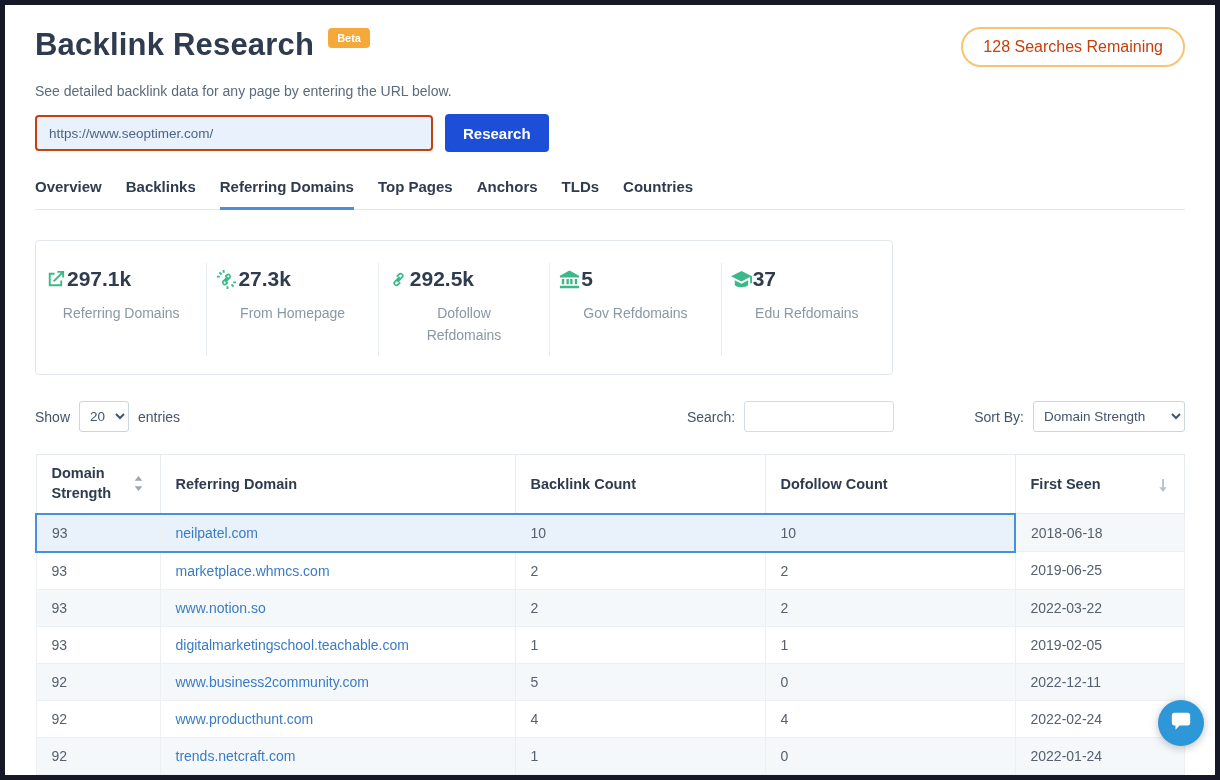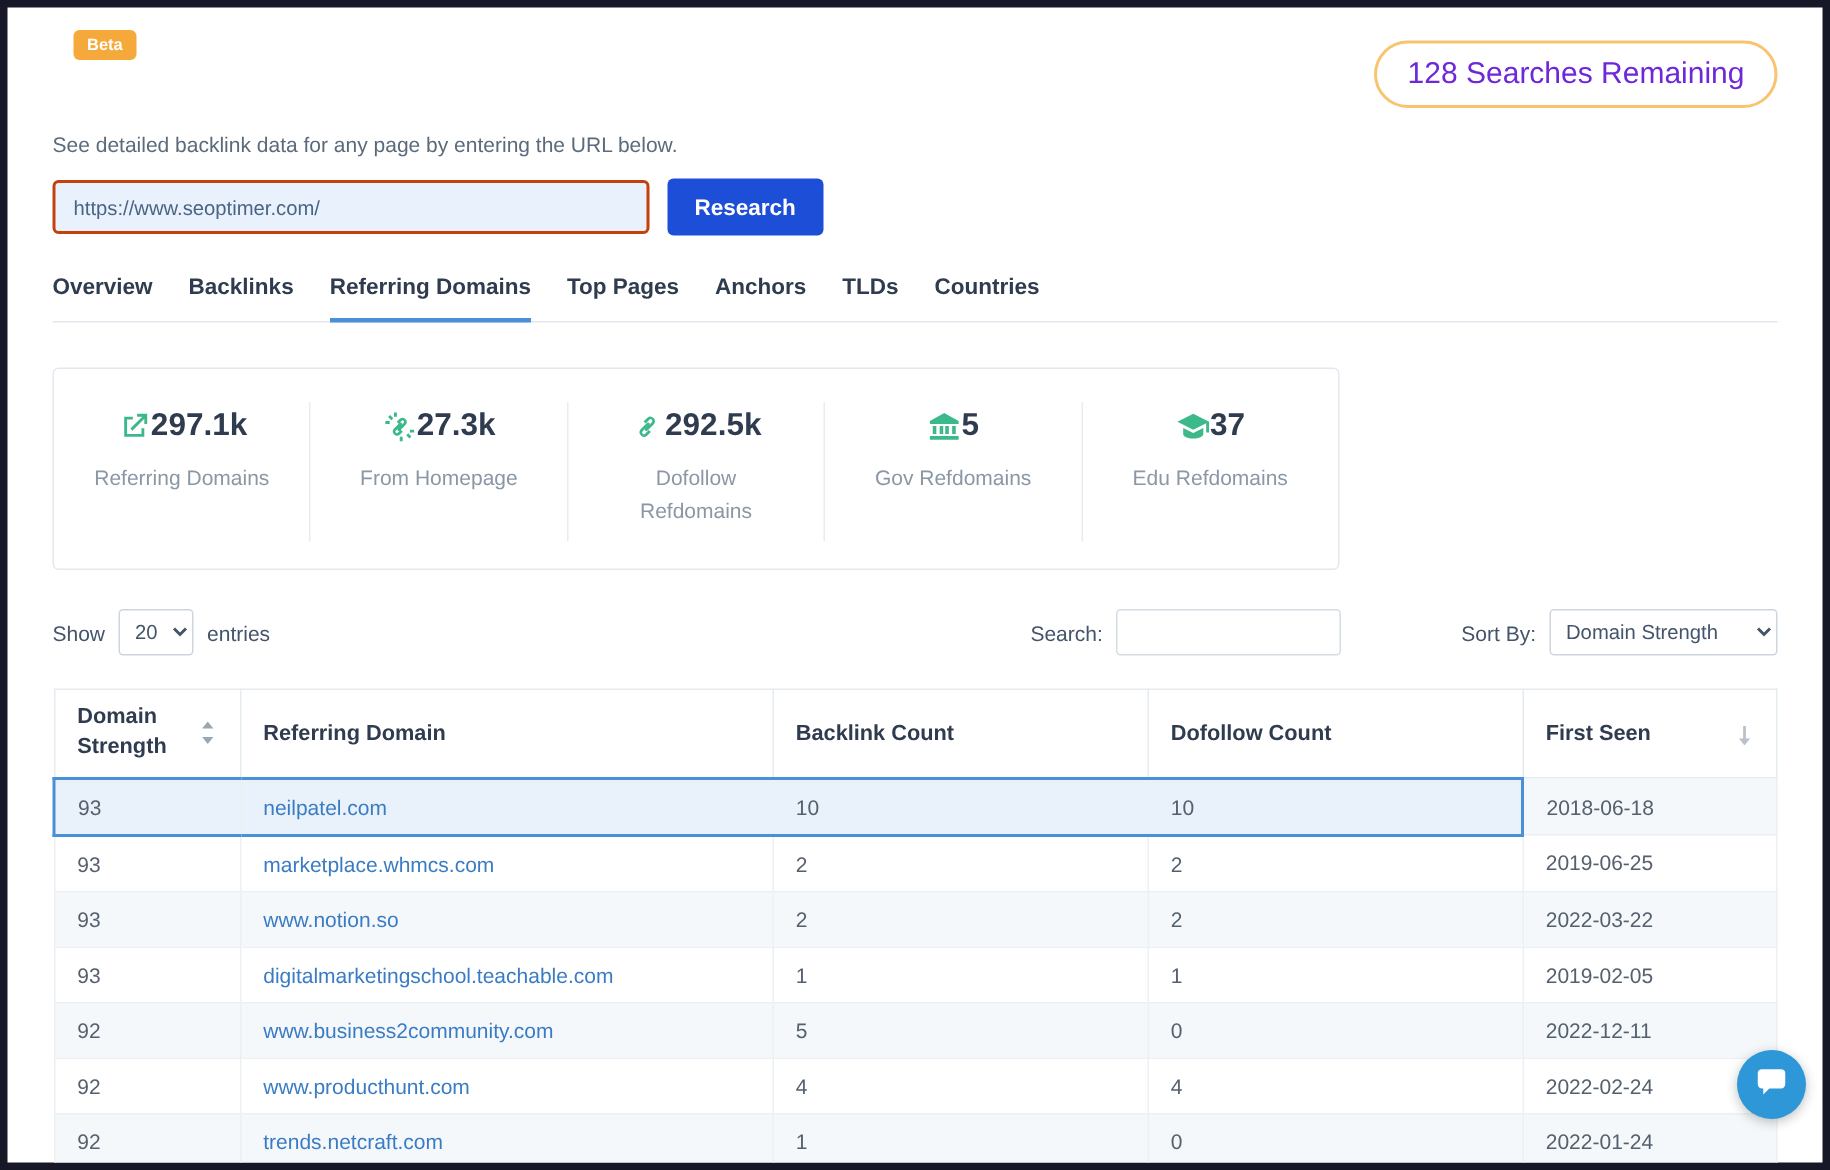--- a/index.html
+++ b/index.html
@@ -15,22 +15,22 @@
 
   
   .header-row { display: flex; justify-content: space-between; align-items: flex-start; margin-top: 22px; }
   .title-wrap { display: flex; align-items: center; }
   .page-title { font-size: 31px; font-weight: bold; color: #2f3b4e; letter-spacing: 0.2px; }
   .beta-badge {
     background: #f5a93b; color: #ffffff; font-size: 11px; font-weight: bold;
     padding: 4px 9px; border-radius: 4px; margin-left: 14px; position: relative; top: -7px;
   }
   .searches-pill {
-    border: 2px solid #f8c470; color: #6d28d9; background: #fff;
-    border-radius: 50px; padding: 9px 20px; font-size: 20px; cursor: pointer;
+    border: 2px solid #f8c470; color: #c2410c; background: #fff;
+    border-radius: 50px; padding: 9px 20px; font-size: 16px; cursor: pointer;
   }
 
   .subtitle { color: #5b6b7b; font-size: 14px; margin-top: 16px; }
 
   
   .search-row { margin-top: 15px; display: flex; align-items: center; }
   .url-input {
     width: 398px; height: 36px; background: #e9f1fc; border: 2px solid #c2410c;
     border-radius: 4px; padding: 0 12px; color: #4a6584; font-size: 13.5px; outline: none;
     font-family: "Liberation Sans", sans-serif;
@@ -46,21 +46,21 @@
   .tab { font-size: 15px; font-weight: bold; color: #2f3b4e; padding-bottom: 12px; cursor: pointer; }
   .tab.active { border-bottom: 3px solid #4a90d9; margin-bottom: -1px; }
 
   
   .stats-card {
     margin-top: 30px; width: 858px; border: 1px solid #e3e8ee; border-radius: 4px;
     display: flex; padding: 22px 0 18px;
   }
   .stat { flex: 1; text-align: center; border-right: 1px solid #e8edf2; padding: 4px 8px 10px; }
   .stat:last-child { border-right: none; }
-  .stat-top { display: flex; align-items: center; justify-content: center; }
+  .stat-top { display: flex; align-items: center; }
   .stat-icon svg { width: 23px; height: 23px; fill: #3cb98a; display: block; }
   .stat-value { font-size: 21px; font-weight: bold; color: #2f3b4e; }
   .stat-label { margin-top: 12px; color: #8a97a5; font-size: 14px; line-height: 1.55; padding: 0 14px; }
 
   
   .controls-row { margin-top: 26px; display: flex; align-items: flex-start; font-size: 14px; color: #44546a; }
   .ctl-group { display: flex; align-items: center; gap: 9px; }
   select {
     border: 1px solid #cdd6de; border-radius: 3px; height: 31px; padding: 0 6px;
     background: #ffffff; color: #44546a; font-size: 13.5px; font-family: "Liberation Sans", sans-serif;
@@ -107,20 +107,21 @@
   }
   .chat-bubble svg { width: 22px; height: 22px; fill: #ffffff; }
 </style>
 </head>
 <body>
 
 <div class="content">
 
   <div class="header-row">
     <div class="title-wrap">
+      <span class="page-title">Backlink Research</span>
       <span class="beta-badge">Beta</span>
     </div>
     <button class="searches-pill">128 Searches Remaining</button>
   </div>
 
   <div class="subtitle">See detailed backlink data for any page by entering the URL below.</div>
 
   <div class="search-row">
     <input class="url-input" type="text" value="https://www.seoptimer.com/" style="">
     <button class="research-btn">Research</button>

